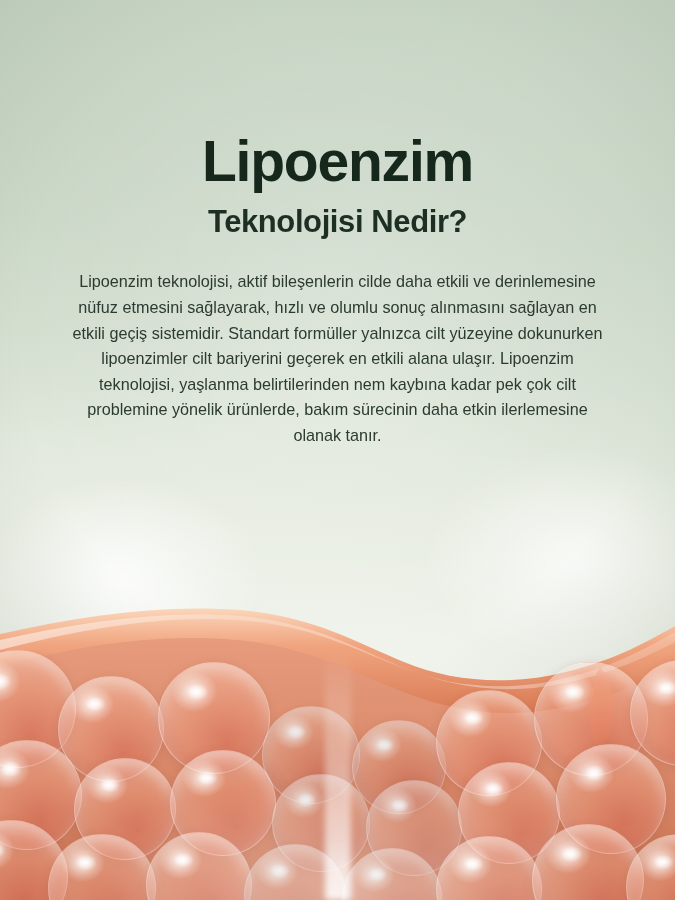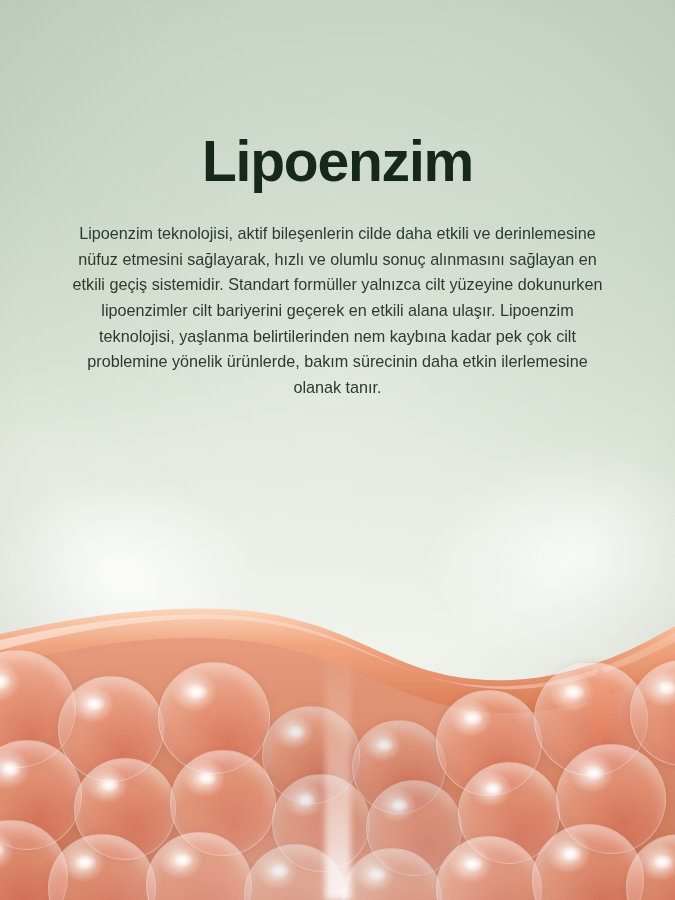--- a/index.html
+++ b/index.html
@@ -154,20 +154,21 @@
 
 <div class="poster">
 
   <div class="bg-base"></div>
   <div class="bg-glow-left"></div>
   <div class="bg-glow-right"></div>
   <div class="bg-vignette"></div>
 
   <div class="content">
     <h1 class="title">Lipoenzim</h1>
+    <h2 class="subtitle">Teknolojisi Nedir?</h2>
     <p class="body-copy">Lipoenzim teknolojisi, aktif bileşenlerin cilde daha etkili ve derinlemesine nüfuz etmesini sağlayarak, hızlı ve olumlu sonuç alınmasını sağlayan en etkili geçiş sistemidir. Standart formüller yalnızca cilt yüzeyine dokunurken lipoenzimler cilt bariyerini geçerek en etkili alana ulaşır. Lipoenzim teknolojisi, yaşlanma belirtilerinden nem kaybına kadar pek çok cilt problemine yönelik ürünlerde, bakım sürecinin daha etkin ilerlemesine olanak tanır.</p>
   </div>
 
   <div class="photo">
 
     <div class="wave-wrap">
       <svg width="675" height="330" viewBox="0 0 675 330" preserveAspectRatio="none">
         <defs>
           <linearGradient id="waveGrad" x1="0" y1="0" x2="0" y2="1">
             <stop offset="0%" stop-color="#f7c4a4"></stop>

